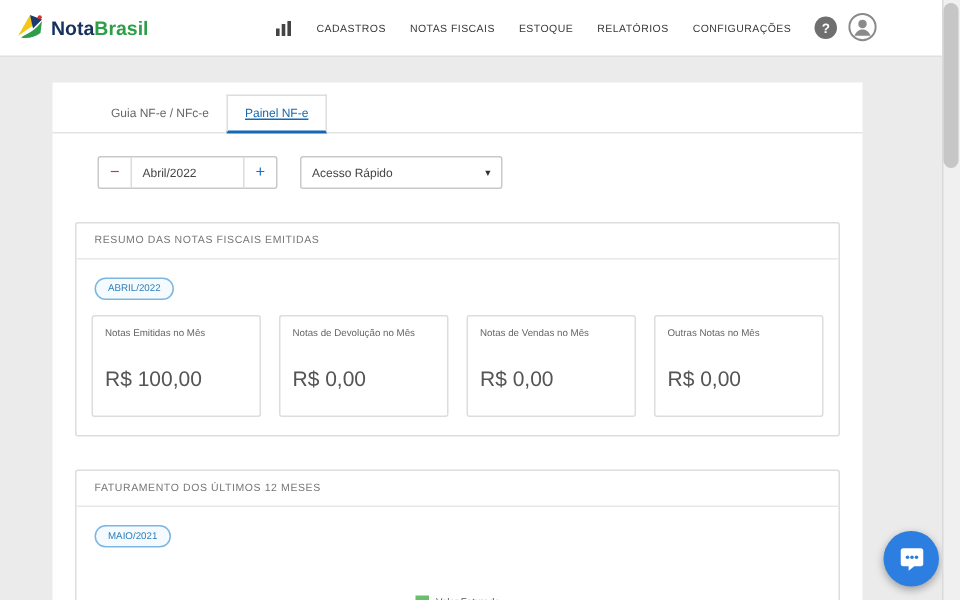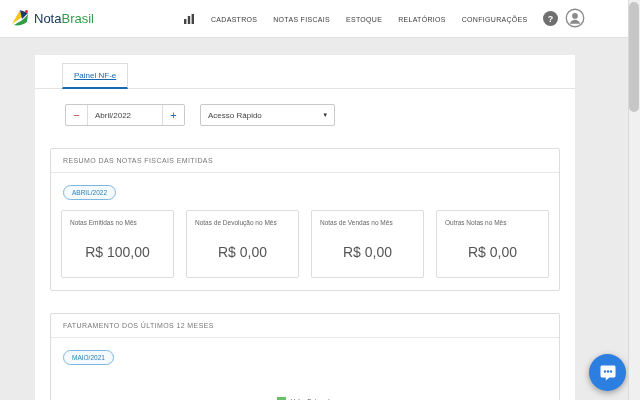--- a/index.html
+++ b/index.html
@@ -10,21 +10,21 @@
     position:relative;
     overflow:hidden;
   }
 
   
   .header {
     position:absolute; top:0; left:0; width:628px; height:38px;
     background:#fff; border-bottom:1px solid #e0e0e0;
   }
   .logo { position:absolute; left:10px; top:8px; display:flex; align-items:center; gap:4px; cursor:pointer; }
-  .logo-text { font-size:13px; font-weight:normal; }
+  .logo-text { font-size:13px; font-weight:bold; }
   .logo-nota { color:#16325c; }
   .logo-brasil { color:#2e9e49; }
   .menu { position:absolute; left:183px; top:0; height:38px; display:flex; align-items:center; gap:16px; }
   .menu-item { font-size:7px; color:#3a3a3a; letter-spacing:0.3px; cursor:pointer; white-space:nowrap; display:flex; align-items:center; }
   .help {
     position:absolute; left:543px; top:11px; width:15px; height:15px; border-radius:50%;
     background:#6f6f6f; color:#fff; font-size:9px; font-weight:bold;
     display:flex; align-items:center; justify-content:center; cursor:pointer;
   }
   .avatar { position:absolute; left:565px; top:8px; width:20px; height:20px; cursor:pointer; }
@@ -54,21 +54,21 @@
   .card-title { padding:8px 12px; font-size:7px; letter-spacing:0.4px; color:#777; border-bottom:1px solid #e8e8e8; }
   .card-body { padding:8px 10px 12px; position:relative; }
   .badge {
     display:inline-block; font-size:6.5px; color:#2d7fb8;
     border:1px solid #7db6de; background:#f4fafe; border-radius:9px;
     padding:3px 8px; margin:2px 0 0 2px;
   }
   .stats { display:flex; gap:12px; margin-top:10px; }
   .stat { flex:1; border:1px solid #ddd; border-radius:2px; height:68px; padding:8px; background:#fff; }
   .stat-label { font-size:6.5px; color:#666; white-space:nowrap; }
-  .stat-value { font-size:14px; color:#555; text-align:center; margin-top:18px; }
+  .stat-value { font-size:14px; color:#555; text-align:left; margin-top:18px; }
 
   .card.billing { height:220px; }
   .legend { display:flex; align-items:center; justify-content:center; gap:5px; margin-top:32px; font-size:6.5px; color:#555; }
   .swatch { width:9px; height:9px; background:#6abf69; display:inline-block; }
 
   
   .chat {
     position:absolute; right:14px; bottom:9px; width:37px; height:37px; border-radius:50%;
     background:#2c7fe0; box-shadow:0 2px 6px rgba(0,0,0,.35);
     display:flex; align-items:center; justify-content:center; cursor:pointer;
@@ -113,20 +113,21 @@
       <circle cx="12" cy="12" r="10.5" fill="none" stroke="#8a8a8a" stroke-width="1.6"></circle>
       <circle cx="12" cy="9.5" r="3.4" fill="#8a8a8a"></circle>
       <path d="M5.5 19 C7 15.5 9.5 14 12 14 s5 1.5 6.5 5" fill="#8a8a8a"></path>
     </svg>
   </div>
 </header>
 
 <main class="panel">
 
   <div class="tabs">
+    <div class="tab">Guia NF-e / NFc-e</div>
     <div class="tab active">Painel NF-e</div>
   </div>
 
   <div class="controls">
     <div class="stepper">
       <button class="step minus">−</button>
       <span class="step-value">Abril/2022</span>
       <button class="step plus">+</button>
     </div>
     <div class="select">

